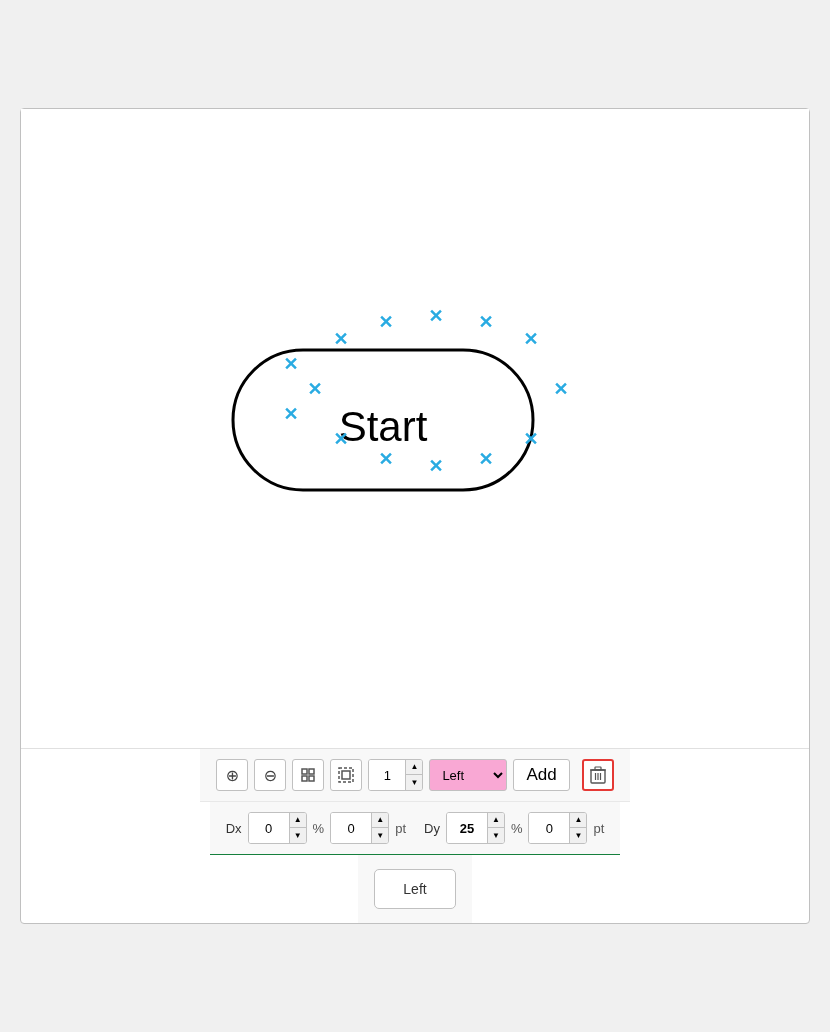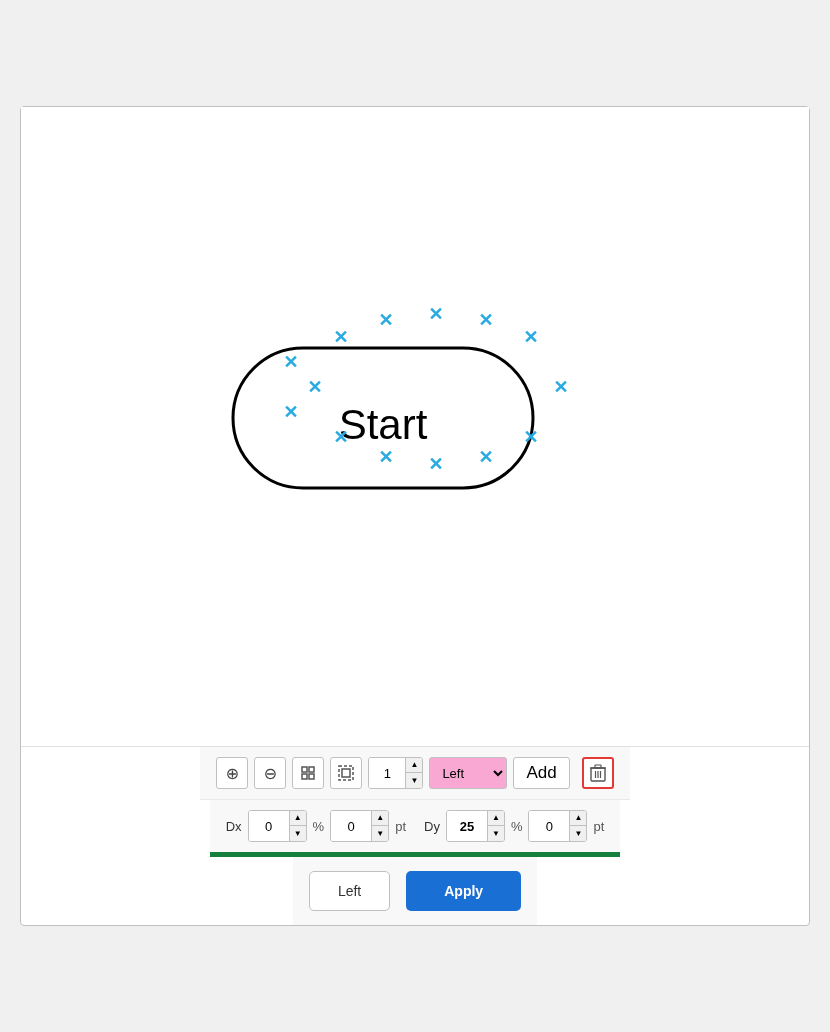--- a/index.html
+++ b/index.html
@@ -143,21 +143,21 @@
       font-weight: 500;
     }
     .toolbar-spacer { flex: 1; }
     
     .offset-row {
       padding: 10px 16px;
       display: flex;
       align-items: center;
       gap: 6px;
       background: #f8f8f8;
-      border-bottom: 5px solid #15803d;
+      border-bottom: 1px solid #15803d;
       font-size: 13px;
       color: #333;
     }
     .offset-label {
       font-weight: 500;
       font-size: 13px;
     }
     .unit-label {
       font-size: 13px;
       color: #555;
@@ -336,15 +336,14 @@
         <button>▲</button>
         <button>▼</button>
       </div>
     </div>
 
     <span class="unit-label">pt</span>
   </div>
 
   <div class="buttons-row">
     <button class="btn-reset">Left</button>
-    <button class="btn-apply">Apply</button>
   </div>
 </div>
 
 </body></html>

